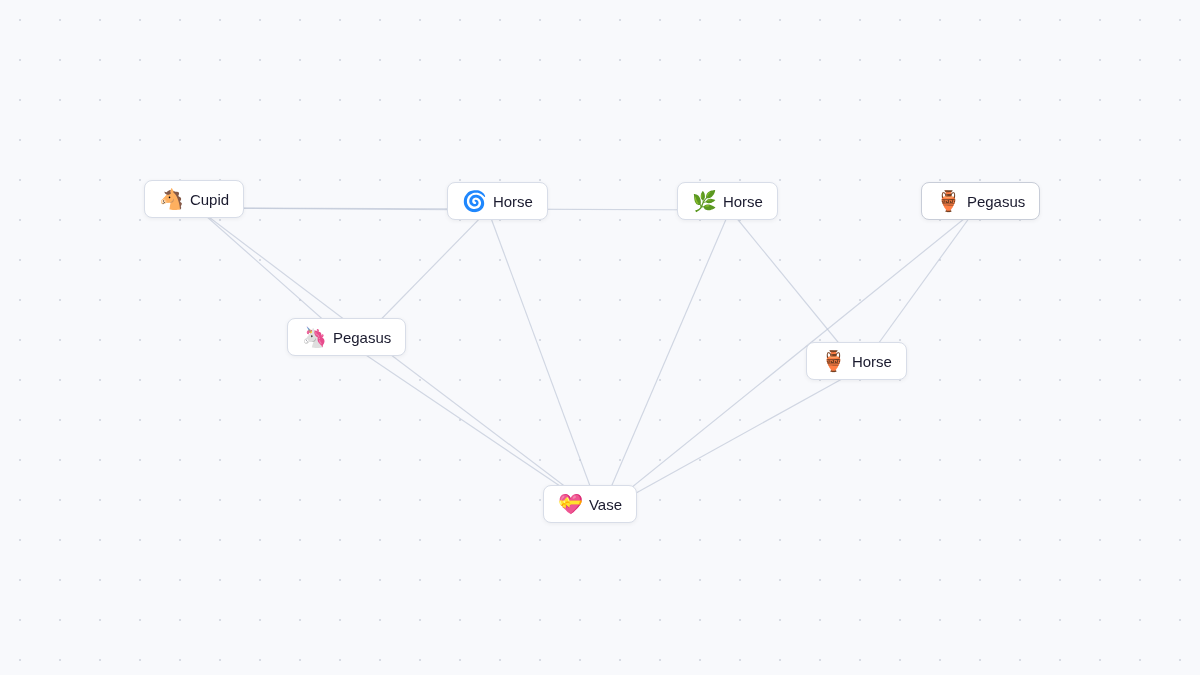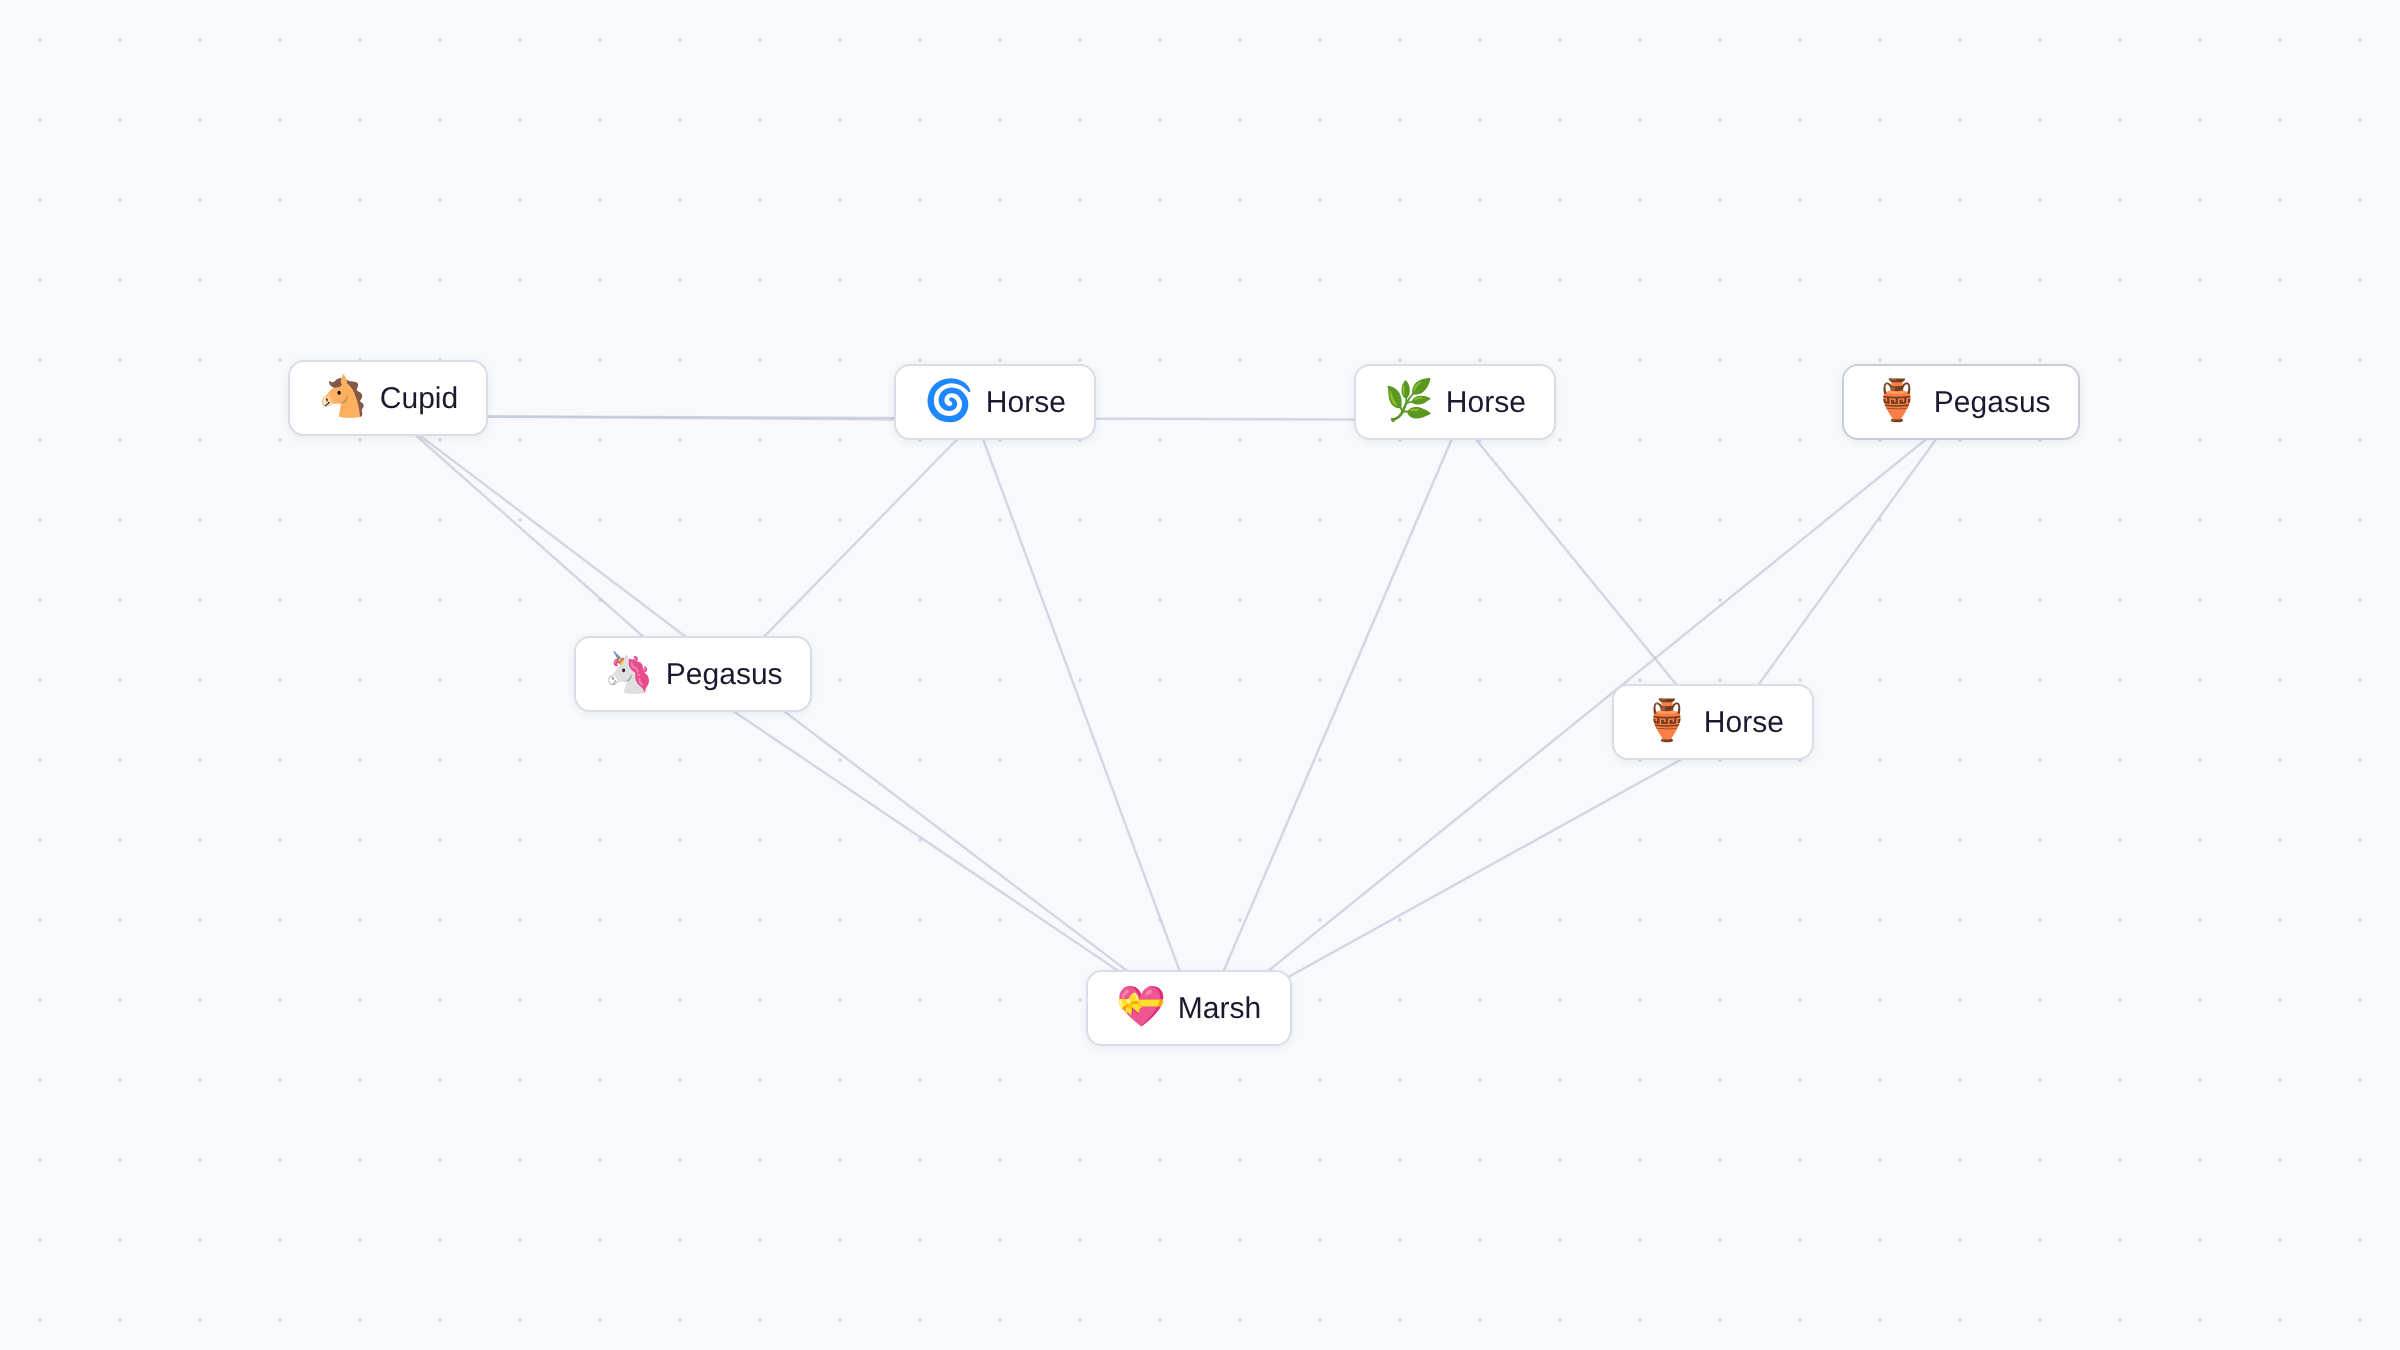--- a/index.html
+++ b/index.html
@@ -99,14 +99,14 @@
 <div id="node-pegasus" class="node">
   <span class="emoji">🦄</span>
   <span>Pegasus</span>
 </div>
 <div id="node-vase" class="node">
   <span class="emoji">🏺</span>
   <span>Horse</span>
 </div>
 <div id="node-cupid" class="node">
   <span class="emoji">💝</span>
-  <span>Marsh</span>
+  <span>Vase</span>
 </div>
 
 </body></html>

